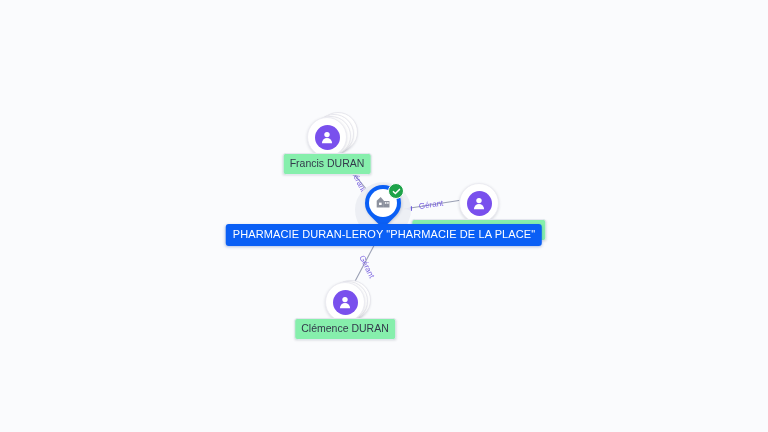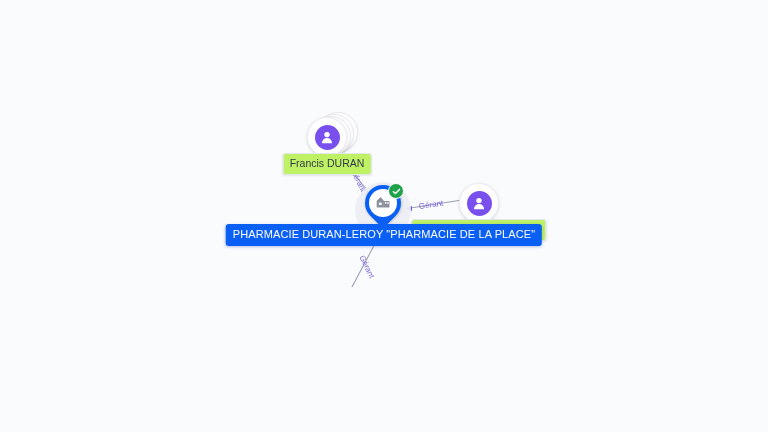--- a/index.html
+++ b/index.html
@@ -74,21 +74,21 @@
   }
   .avatar-circle svg { display: block; }
 
   
   .node-caption {
     position: absolute;
     left: 50%;
     transform: translateX(-50%);
     top: 36px;
     white-space: nowrap;
-    background: #bef264;
+    background: #86efac;
     color: #33394b;
     font-size: 10.5px;
     line-height: 1;
     padding: 4px 6px 5px 6px;
     border-radius: 3px;
     border: 1px solid #e4e6ee;
     box-shadow: 0 1px 2px rgba(40,45,70,0.10);
   }
 
   
@@ -214,20 +214,33 @@
       <div class="avatar-circle">
         <svg width="16" height="16" viewBox="0 0 16 16">
           <circle cx="8" cy="5.6" r="2.7" fill="#ffffff"></circle>
           <path d="M2.9 14.2a5.1 5.1 0 0 1 10.2 0z" fill="#ffffff"></path>
         </svg>
       </div>
     </div>
     <div class="node-caption">Catherine DURAN (LER...</div>
   </div>
 
+  <div class="node person-node" style="left:345px; top:302px;">
+    <div class="person-stack-card" style="left:6px; top:-2px;"></div>
+    <div class="person-stack-card" style="left:3px; top:-1px;"></div>
+    <div class="person-disc">
+      <div class="avatar-circle">
+        <svg width="16" height="16" viewBox="0 0 16 16">
+          <circle cx="8" cy="5.6" r="2.7" fill="#ffffff"></circle>
+          <path d="M2.9 14.2a5.1 5.1 0 0 1 10.2 0z" fill="#ffffff"></path>
+        </svg>
+      </div>
+    </div>
+    <div class="node-caption">Clémence DURAN</div>
+  </div>
 
   <div class="node pharmacy-node" style="left:384px; top:211px;">
     <div class="pin-halo"></div>
     <div class="pin-shape"></div>
     <div class="pin-inner">
       <svg width="18" height="18" viewBox="0 0 20 20">
         <path d="M3 7.4 L7.4 3.4 L11 7.4 L11 15 L3 15 Z" fill="#8c919e"></path>
         <rect x="11" y="7.8" width="6.2" height="7.2" fill="#8c919e"></rect>
         <rect x="12.1" y="9.1" width="1.7" height="1.7" fill="#ffffff"></rect>
         <rect x="14.6" y="9.1" width="1.7" height="1.7" fill="#ffffff"></rect>

